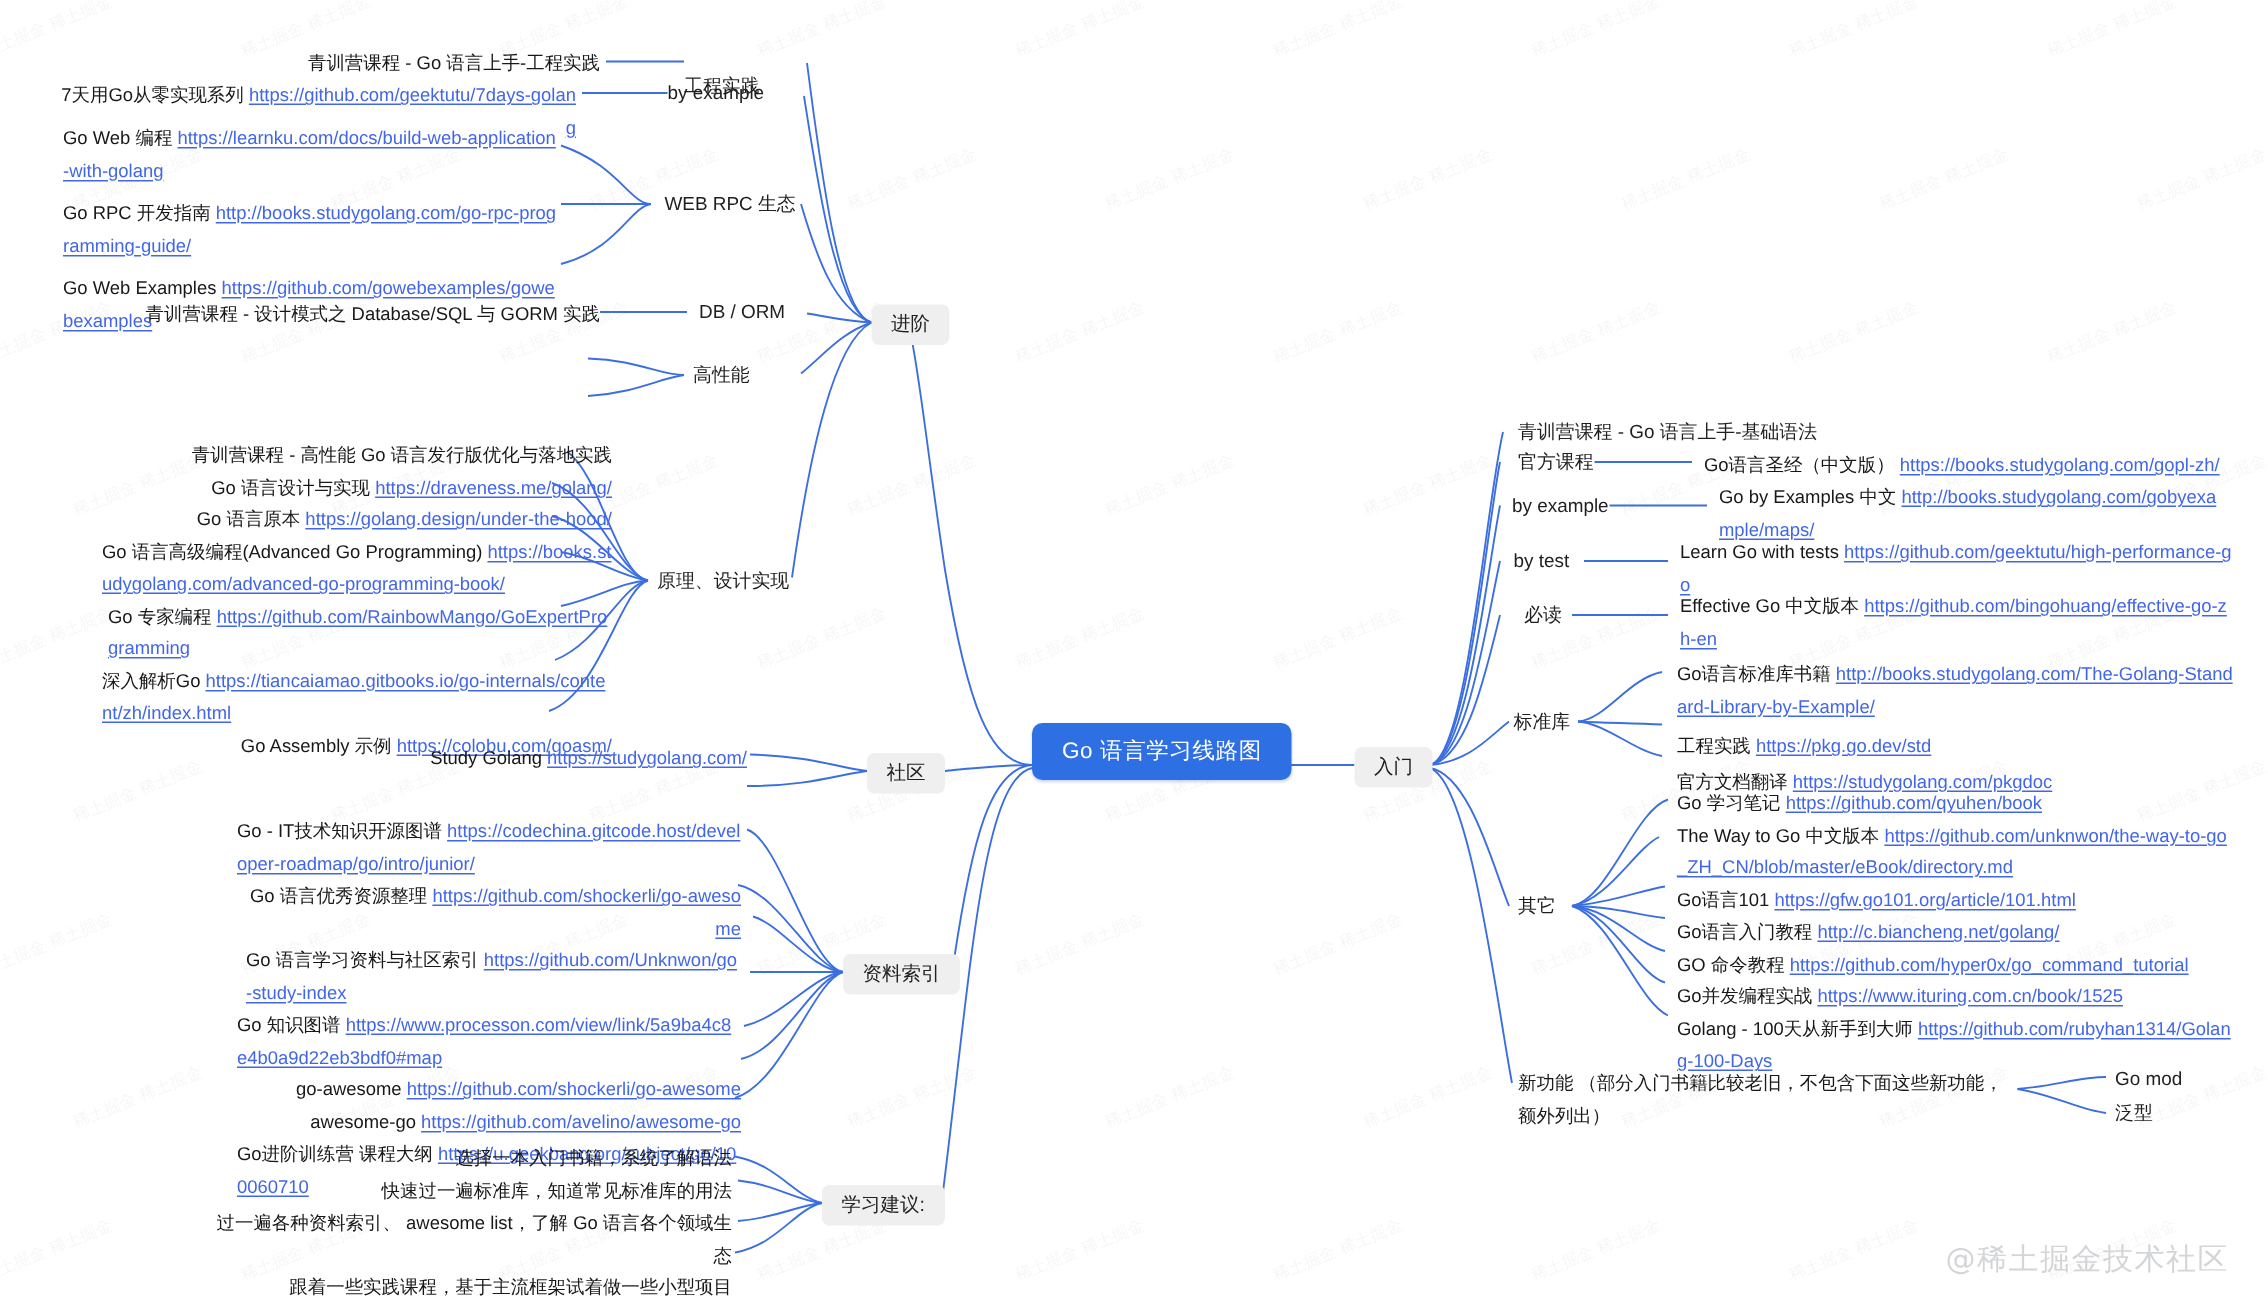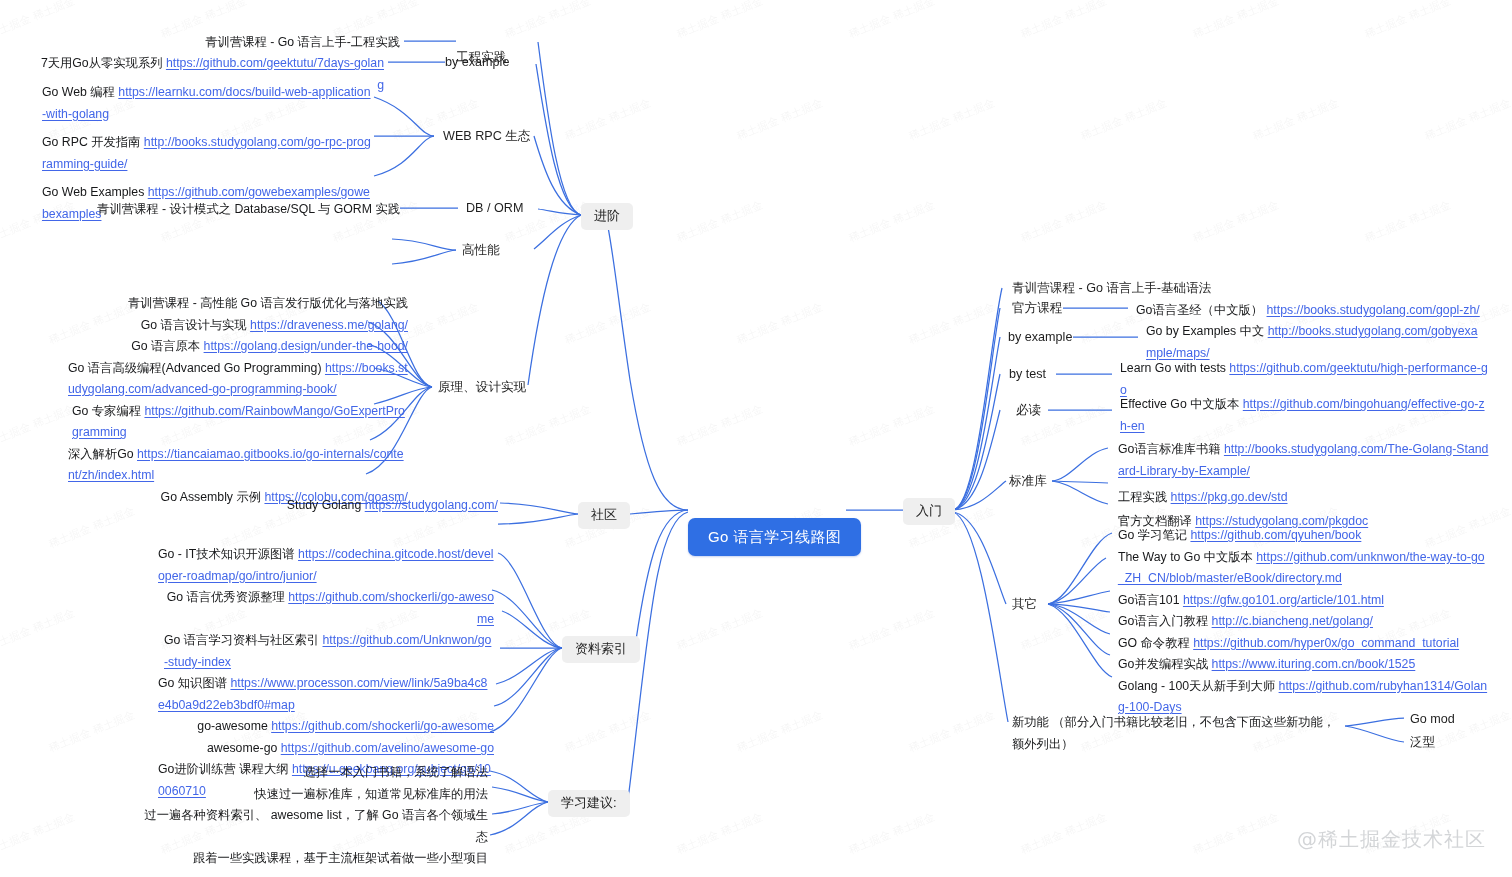--- a/index.html
+++ b/index.html
@@ -272,21 +272,21 @@
     <path d="M1048 604 C 1074 602, 1092 594, 1110 591"></path>
     <path d="M1048 604 C 1074 604, 1092 610, 1110 612"></path>
     <path d="M1048 604 C 1074 606, 1092 630, 1110 634"></path>
     <path d="M1048 604 C 1074 608, 1092 650, 1110 655"></path>
     <path d="M1048 604 C 1074 612, 1092 668, 1112 677"></path>
 
     <path d="M1345 726 C 1370 724, 1386 718, 1404 718"></path>
     <path d="M1345 726 C 1370 730, 1386 740, 1404 742"></path>
   </svg>
 
-  <div class="node" style="left:688px;top:518px;">
+  <div class="node" style="left:688px;top:482px;">
     <span class="root">Go 语言学习线路图</span>
   </div>
 
   <div class="node" style="left:581px;top:203px;">
     <span class="chip">进阶</span>
   </div>
   <div class="node" style="left:578px;top:502px;">
     <span class="chip">社区</span>
   </div>
   <div class="node" style="left:562px;top:636px;">

